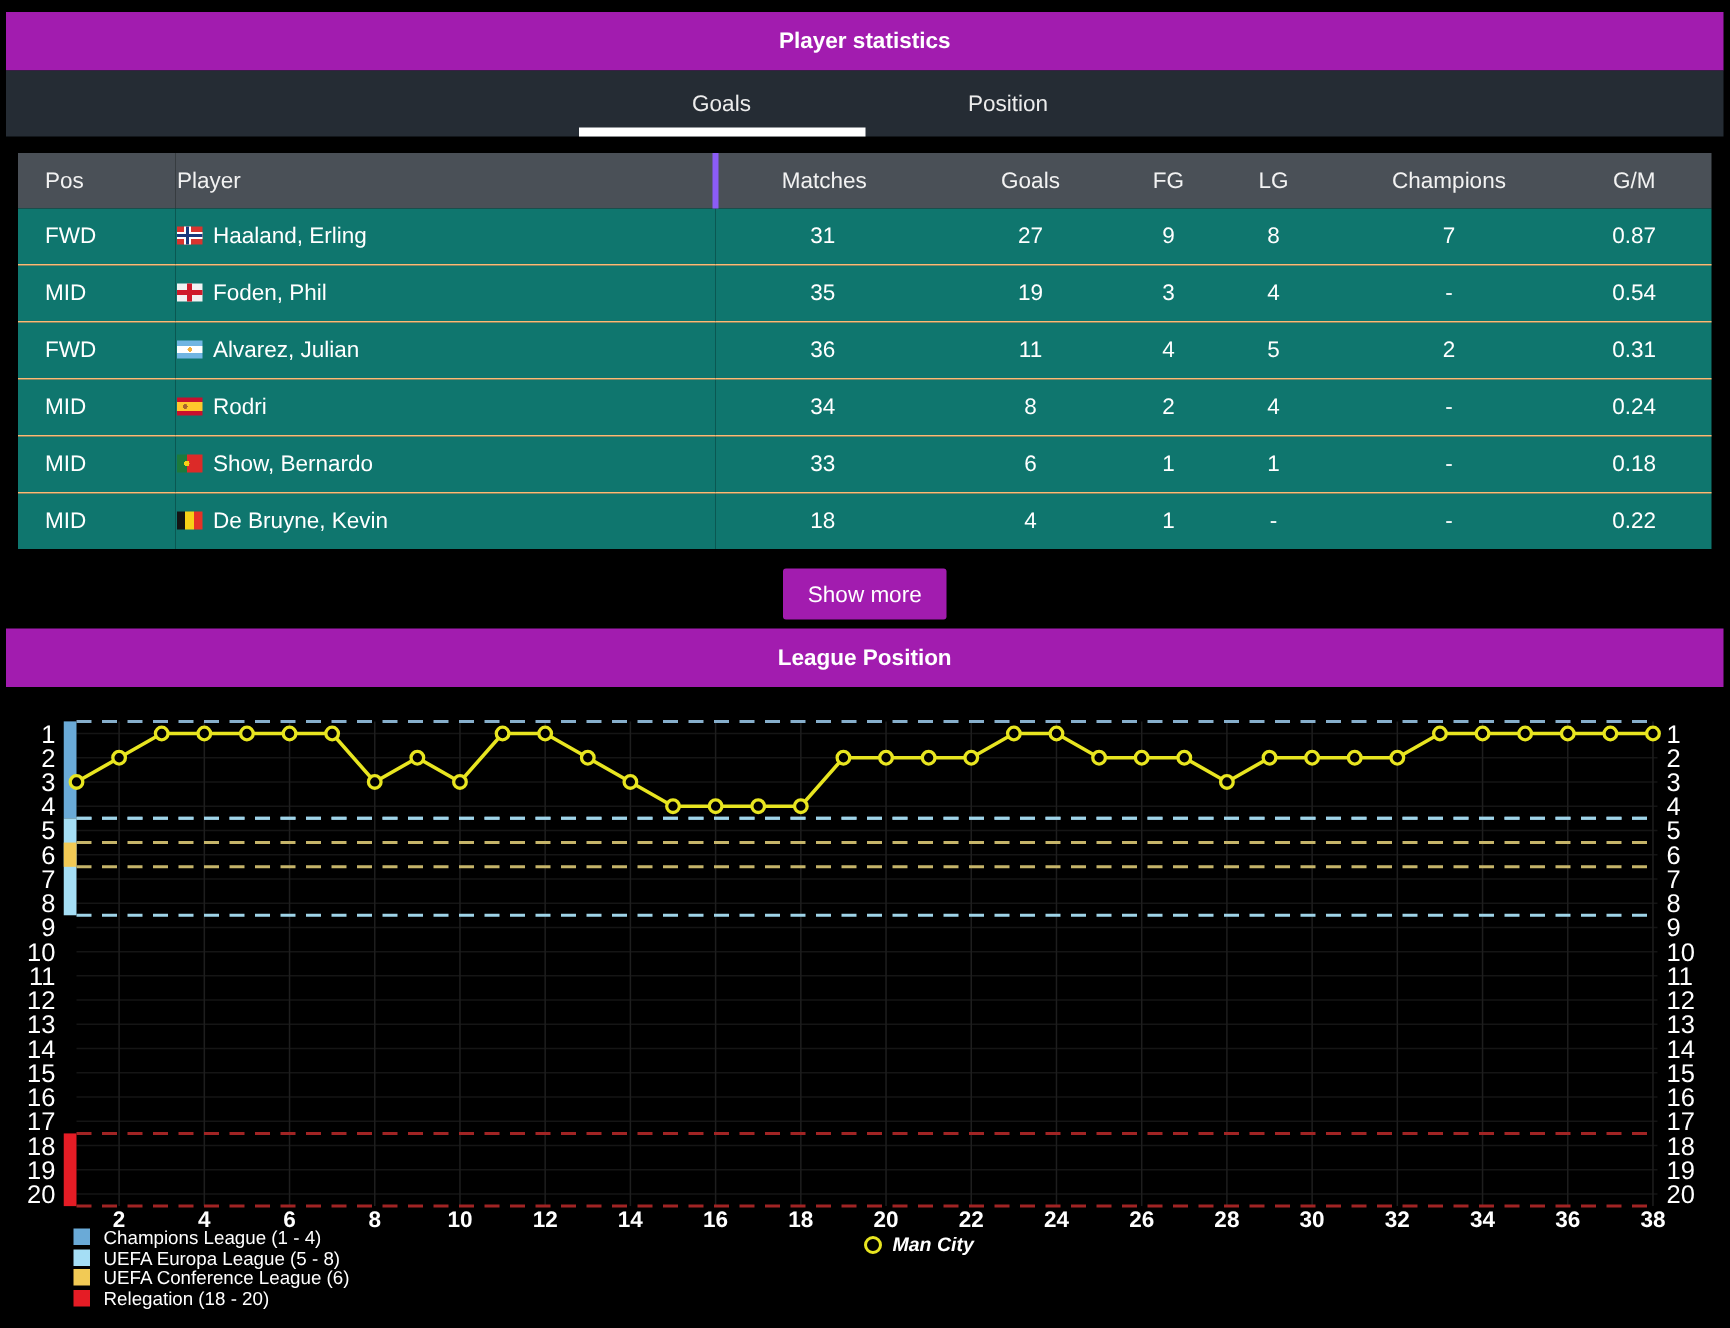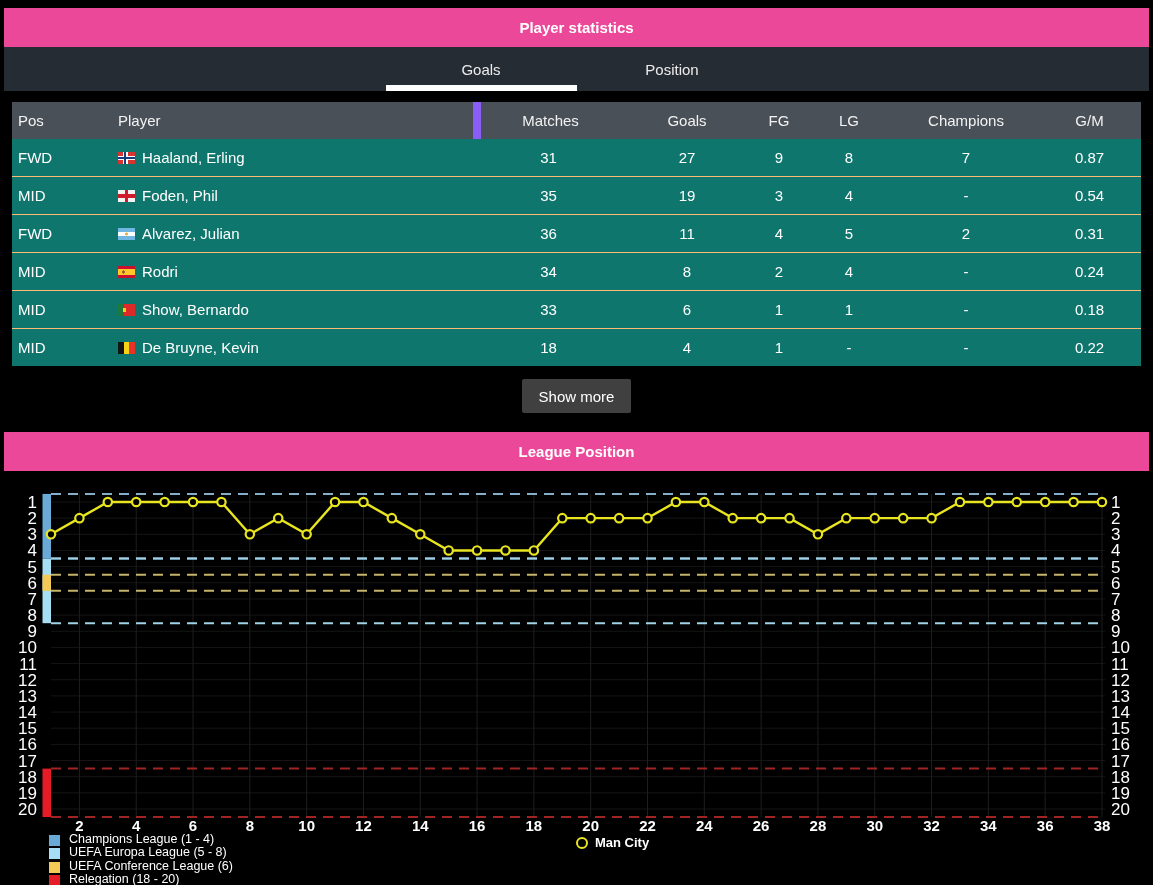--- a/index.html
+++ b/index.html
@@ -3,45 +3,45 @@
 <meta charset="utf-8">
 <style>
   html,body{margin:0;padding:0;}
   body{
     width:1153px;height:885px;overflow:hidden;
     background:#000;color:#fff;
     font-family:"Liberation Sans",sans-serif;
   }
   .panel{margin:0 4px;}
   .titlebar{
-    height:39px;background:#ec4899;
+    height:39px;background:#a21caf;
     display:flex;align-items:center;justify-content:center;
     font-size:15px;font-weight:bold;color:#fff;
   }
   #player-panel{margin-top:8px;}
   
   .tabs{height:44px;background:#252c34;display:flex;justify-content:center;}
   .tab{
     width:191px;position:relative;display:flex;align-items:center;justify-content:center;
     font-size:15px;color:#ececec;cursor:pointer;
   }
   .tab .ul{display:none;position:absolute;left:0;bottom:0;width:100%;height:6px;background:#fff;}
   .tab.active .ul{display:block;}
   
   table{
     border-collapse:collapse;table-layout:fixed;
     width:1129px;margin:11px 8px 0 8px;font-size:15px;
   }
   th{
     background:#4a5057;height:35px;font-weight:normal;color:#f2f2f2;text-align:center;
   }
-  th.c-m{border-left:8px solid #8b5cf6;}
+  th.c-m{border-left:4px solid #8b5cf6;}
   td{height:35px;text-align:center;background:#0f766e;}
   tbody tr + tr td{border-top:1px solid #fdba74;}
-  th.c-pos,td.c-pos{text-align:left;padding-left:6px;}
+  th.c-pos,td.c-pos{text-align:left;padding-left:18px;}
   th.c-player,td.c-player{text-align:left;}
   .flag{
     display:inline-block;width:17px;height:12px;margin-right:7px;vertical-align:-1px;
     background-size:100% 100%;
   }
   [data-flag="norway"]{
     background-color:#d8342f;
     background-image:
       linear-gradient(to right, transparent 35%, #19397d 35%, #19397d 49%, transparent 49%),
       linear-gradient(to bottom, transparent 40%, #19397d 40%, #19397d 60%, transparent 60%),
@@ -68,36 +68,36 @@
     background-image:
       radial-gradient(circle at 38% 50%, #f7d117 0 15%, transparent 16%),
       linear-gradient(to right, #1c7a3c 0 38%, #dc2a28 38%);
   }
   [data-flag="belgium"]{
     background-image:
       linear-gradient(to right, #141414 0 33%, #f7d117 33% 67%, #e63227 67%);
   }
   .showmore{
     display:block;margin:13px auto 0;height:34px;padding:0 17px;
-    background:#404040;color:#fff;border:none;border-radius:2px;
+    background:#a21caf;color:#fff;border:none;border-radius:2px;
     font-size:15px;font-family:"Liberation Sans",sans-serif;cursor:pointer;
   }
-  #league-bar{margin-top:19px;}
+  #league-bar{margin-top:6px;}
   
   .chart-wrap{position:relative;width:1153px;height:433px;}
   .chart-wrap svg{position:absolute;left:0;top:0;}
   .ylab{fill:#fff;font-size:17px;font-family:"Liberation Sans",sans-serif;}
   .xlab{fill:#fff;font-size:15px;font-weight:bold;font-family:"Liberation Sans",sans-serif;}
   .legend-left{position:absolute;left:49px;top:361px;}
-  .lrow{display:flex;align-items:flex-end;height:13.5px;}
+  .lrow{display:flex;align-items:flex-start;height:13.5px;}
   .sw{width:11px;height:11px;margin-right:9px;flex:none;}
   .ltext{font-size:12.5px;line-height:13px;white-space:nowrap;}
   .mc-legend{position:absolute;left:576px;top:364px;display:flex;align-items:center;}
   .ring{width:8px;height:8px;border-radius:50%;border:2.5px solid #e8e520;background:#000;margin-right:7px;flex:none;}
-  .mc-text{font-size:13px;font-weight:bold;}
+  .mc-text{font-size:13px;font-weight:bold;font-style:italic;}
 </style>
 </head>
 <body>
 
 <div class="panel" id="player-panel">
   <div class="titlebar">
     <span>Player statistics</span>
   </div>
 
   <div class="tabs">

